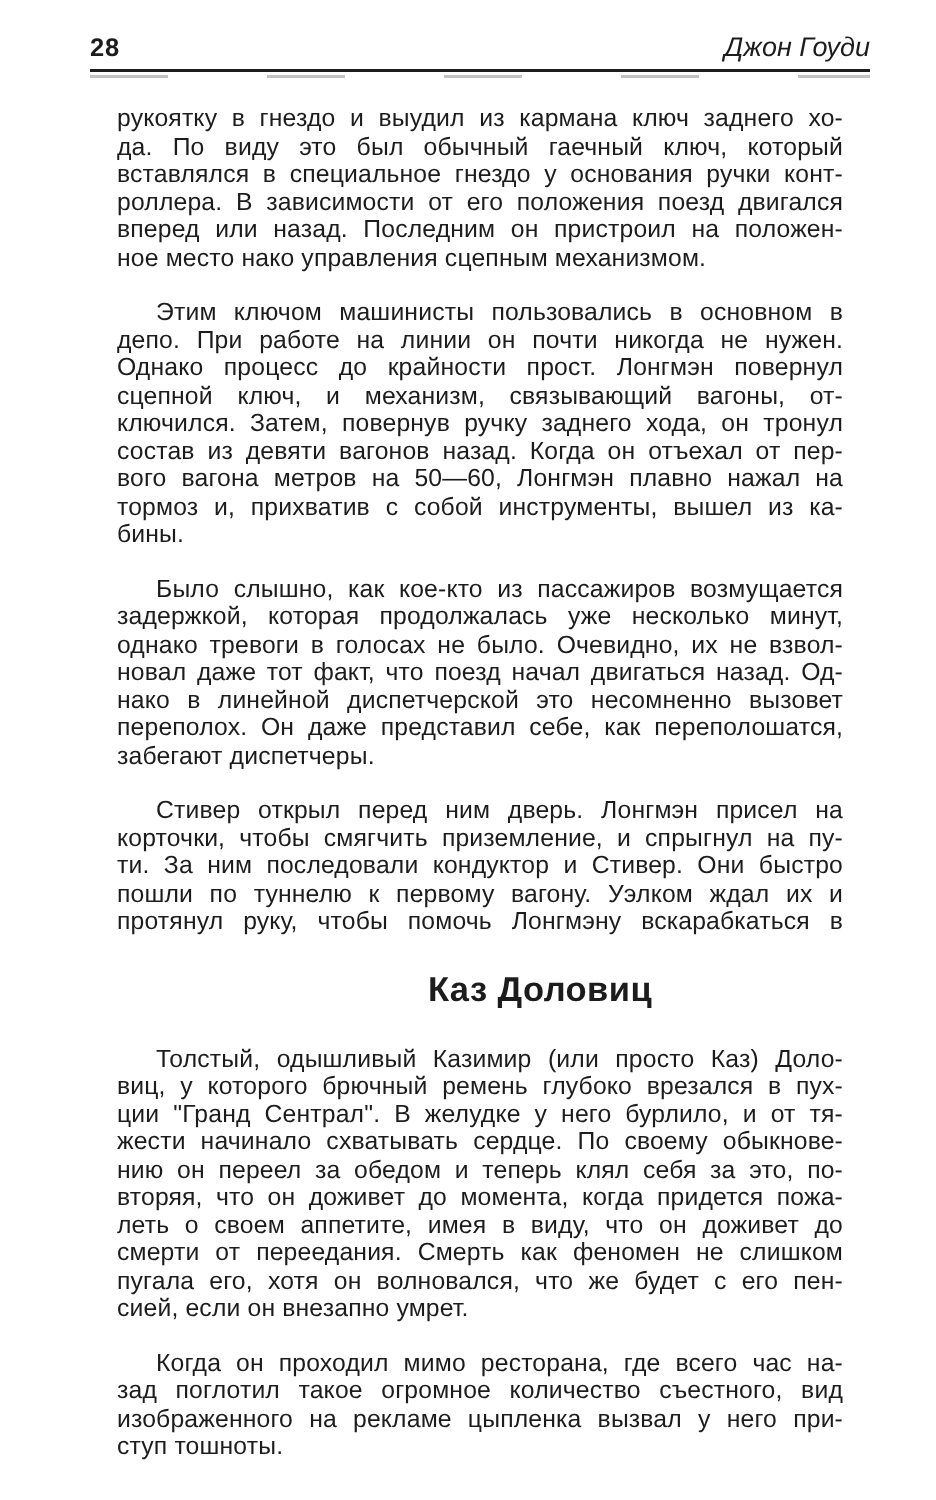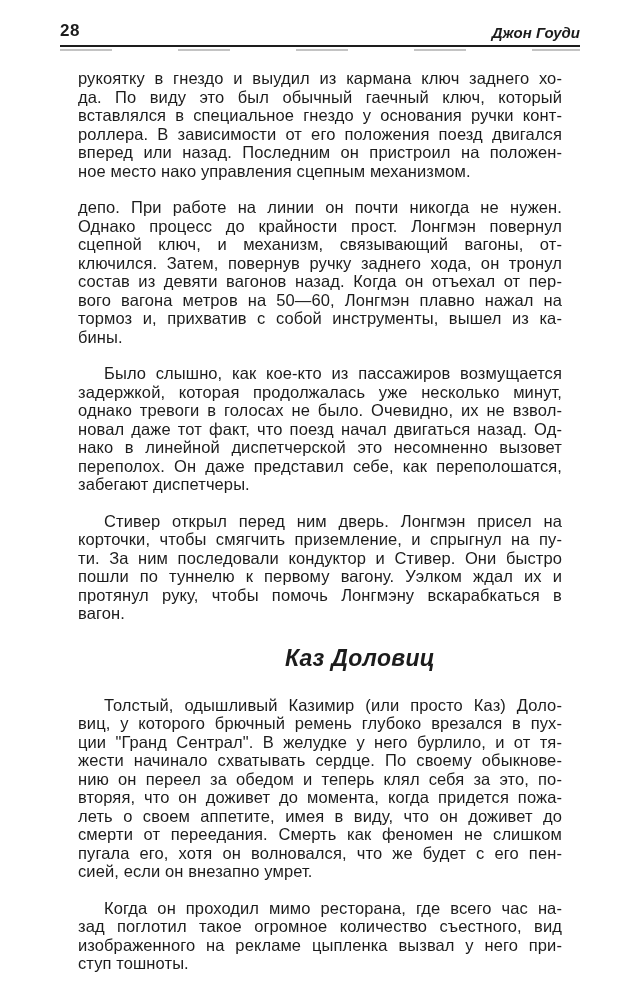--- a/index.html
+++ b/index.html
@@ -34,22 +34,22 @@
     align-items: flex-end;
     border-bottom: 2px solid #1d1d1d;
     padding-bottom: 4px;
   }
   .page-number {
     font-size: 17px;
     font-weight: bold;
     letter-spacing: 0.5px;
   }
   .running-title {
-    font-size: 15px;
-    font-weight: bold;
+    font-size: 18px;
+    font-weight: normal;
     font-style: italic;
   }
   
   .rule-echo {
     height: 2px;
     margin-top: 2px;
     background: repeating-linear-gradient(
       90deg,
       rgba(40,40,40,0.28) 0px, rgba(40,40,40,0.28) 52px,
       rgba(0,0,0,0) 52px, rgba(0,0,0,0) 118px
@@ -77,21 +77,20 @@
     text-align-last: left;
   }
   .section-heading {
     font-size: 23px;
     line-height: 30px;
     font-weight: bold;
     text-align: center;
     margin: 20px 0 23px 0;
     transform: translateX(40px);
     letter-spacing: 0.3px;
-    font-style: italic;
   }
 </style>
 </head>
 <body>
 
 <div class="page">
   <div class="column">
 
     <div class="running-header">
       <span class="page-number">28</span>
@@ -102,20 +101,21 @@
     <div class="body-text">
         <div class="paragraph">
           <div class="line">рукоятку в гнездо и выудил из кармана ключ заднего хо-</div>
           <div class="line">да. По виду это был обычный гаечный ключ, который</div>
           <div class="line">вставлялся в специальное гнездо у основания ручки конт-</div>
           <div class="line">роллера. В зависимости от его положения поезд двигался</div>
           <div class="line">вперед или назад. Последним он пристроил на положен-</div>
           <div class="line last">ное место нако управления сцепным механизмом.</div>
         </div>
         <div class="paragraph">
+          <div class="line first">Этим ключом машинисты пользовались в основном в</div>
           <div class="line">депо. При работе на линии он почти никогда не нужен.</div>
           <div class="line">Однако процесс до крайности прост. Лонгмэн повернул</div>
           <div class="line">сцепной ключ, и механизм, связывающий вагоны, от-</div>
           <div class="line">ключился. Затем, повернув ручку заднего хода, он тронул</div>
           <div class="line">состав из девяти вагонов назад. Когда он отъехал от пер-</div>
           <div class="line">вого вагона метров на 50—60, Лонгмэн плавно нажал на</div>
           <div class="line">тормоз и, прихватив с собой инструменты, вышел из ка-</div>
           <div class="line last">бины.</div>
         </div>
         <div class="paragraph">
@@ -126,21 +126,20 @@
           <div class="line">нако в линейной диспетчерской это несомненно вызовет</div>
           <div class="line">переполох. Он даже представил себе, как переполошатся,</div>
           <div class="line last">забегают диспетчеры.</div>
         </div>
         <div class="paragraph">
           <div class="line first">Стивер открыл перед ним дверь. Лонгмэн присел на</div>
           <div class="line">корточки, чтобы смягчить приземление, и спрыгнул на пу-</div>
           <div class="line">ти. За ним последовали кондуктор и Стивер. Они быстро</div>
           <div class="line">пошли по туннелю к первому вагону. Уэлком ждал их и</div>
           <div class="line">протянул руку, чтобы помочь Лонгмэну вскарабкаться в</div>
-          <div class="line last">вагон.</div>
         </div>
         <div class="section-heading">Каз Доловиц</div>
         <div class="paragraph">
           <div class="line first">Толстый, одышливый Казимир (или просто Каз) Доло-</div>
           <div class="line">виц, у которого брючный ремень глубоко врезался в пух-</div>
           <div class="line">ции "Гранд Сентрал". В желудке у него бурлило, и от тя-</div>
           <div class="line">жести начинало схватывать сердце. По своему обыкнове-</div>
           <div class="line">нию он переел за обедом и теперь клял себя за это, по-</div>
           <div class="line">вторяя, что он доживет до момента, когда придется пожа-</div>
           <div class="line">леть о своем аппетите, имея в виду, что он доживет до</div>

